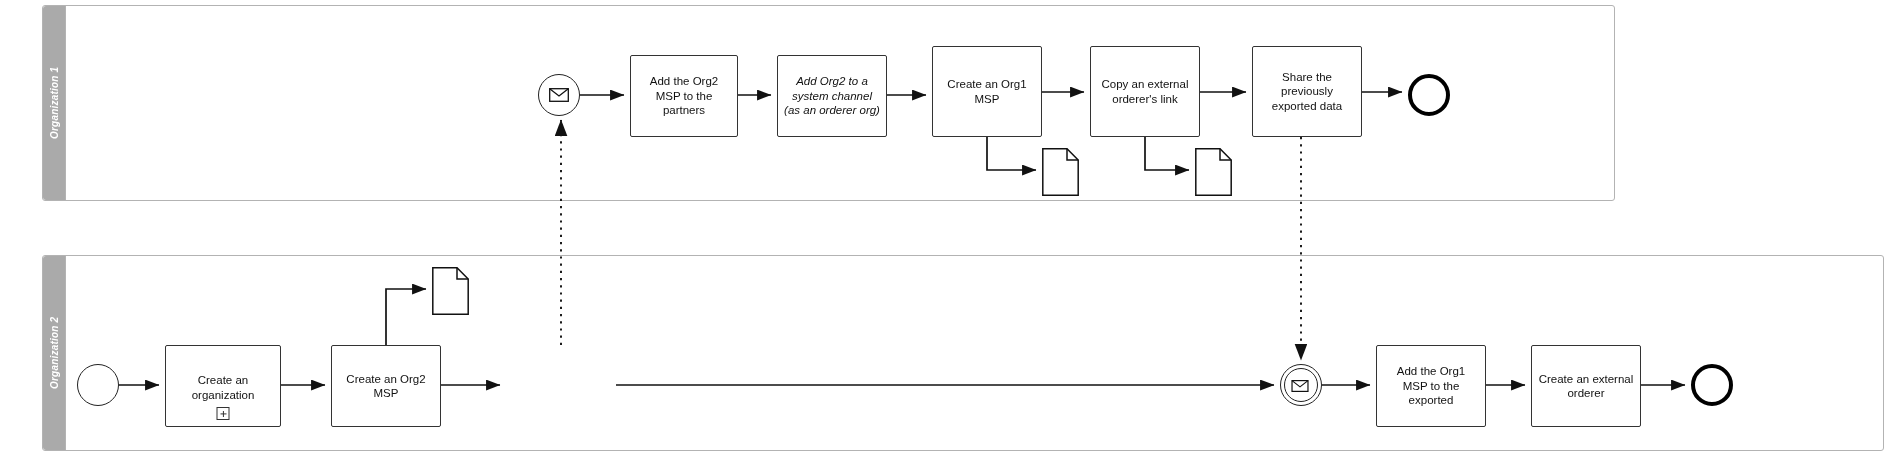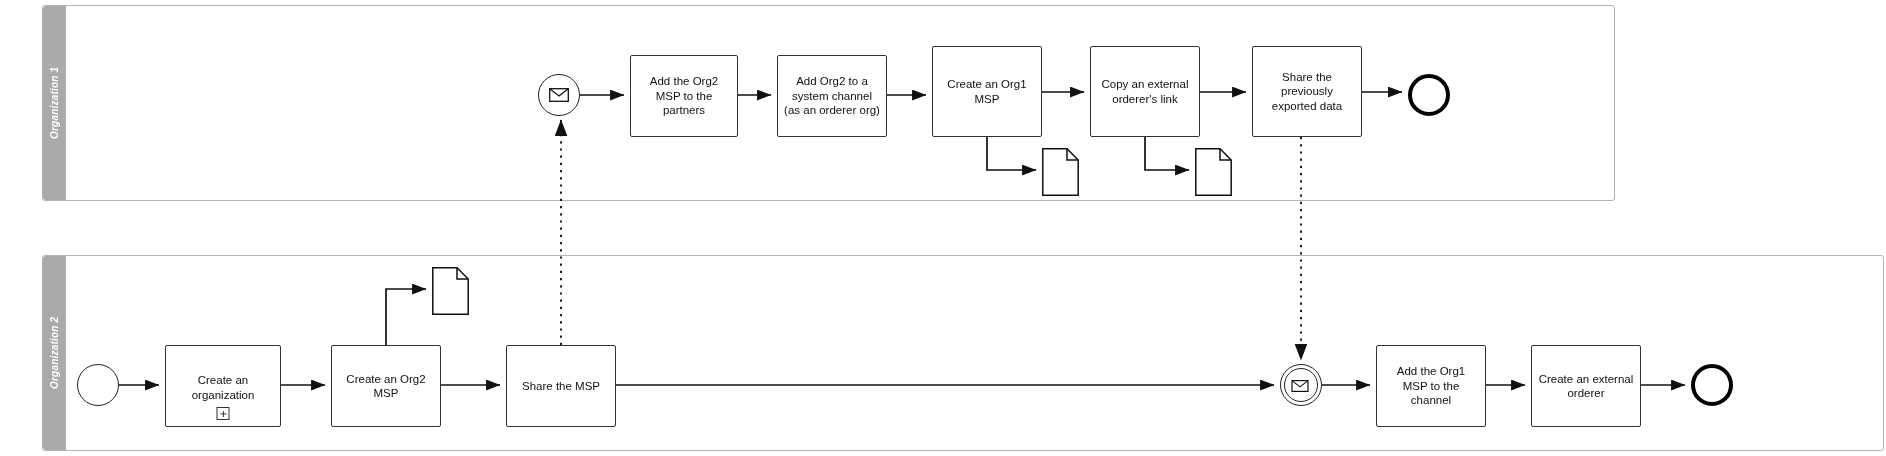--- a/index.html
+++ b/index.html
@@ -203,21 +203,21 @@
       </svg>
     </span>
   </div>
 
   <div class="task" id="task-add-org2-msp-partners" style="left: 598px; top: 55px; width: 108px; height: 82px;">
     <span>Add the Org2
 MSP to the
 partners</span>
   </div>
 
-  <div class="task" id="task-add-org2-system-channel" style="left: 745px; top: 55px; width: 110px; height: 82px;">
+  <div class="task" id="task-add-org2-system-channel" style="left: 745px; top: 55px; width: 110px; height: 82px; font-style: italic;">
     <span>Add Org2 to a
 system channel
 (as an orderer org)</span>
   </div>
 
   <div class="task" id="task-export-org1-msp" style="left: 900px; top: 46px; width: 110px; height: 91px;">
     <span>Create an Org1
 MSP</span>
   </div>
 
@@ -254,38 +254,35 @@
     <span>Create an
 organization</span>
     <span class="sub-marker"></span>
   </div>
 
   <div class="task" id="task-export-org2-msp" style="left: 299px; top: 345px; width: 110px; height: 82px;">
     <span>Create an Org2
 MSP</span>
   </div>
 
-  <div class="task" id="task-share-the-msp" style="left: 474px; top: 345px; width: 110px; height: 82px;">
-    <span>Share the MSP</span>
-  </div>
 
   <div class="event msg-catch" id="ev-msg-catch-org2" style="left: 1248px; top: 364px; width: 42px; height: 42px;">
     <span class="inner-ring"></span>
     <span class="envelope">
       <svg width="18" height="12" viewBox="0 0 20 14">
         <rect x="0.7" y="0.7" width="18.6" height="12.6" fill="#ffffff" stroke="#111111" stroke-width="1.4"></rect>
         <path d="M0.7,0.7 L10,8 L19.3,0.7" fill="none" stroke="#111111" stroke-width="1.4"></path>
       </svg>
     </span>
   </div>
 
   <div class="task" id="task-add-org1-msp-partners" style="left: 1344px; top: 345px; width: 110px; height: 82px;">
     <span>Add the Org1
 MSP to the
-channel</span>
+exported</span>
   </div>
 
   <div class="task" id="task-create-external-orderer" style="left: 1499px; top: 345px; width: 110px; height: 82px;">
     <span>Create an external
 orderer</span>
   </div>
 
   <div class="event end" id="ev-end-org2" style="left: 1659px; top: 364px; width: 42px; height: 42px;"></div>
 
   <div class="dataobj" id="data-org2-msp" style="left: 400px; top: 267px; width: 37px; height: 48px;">

